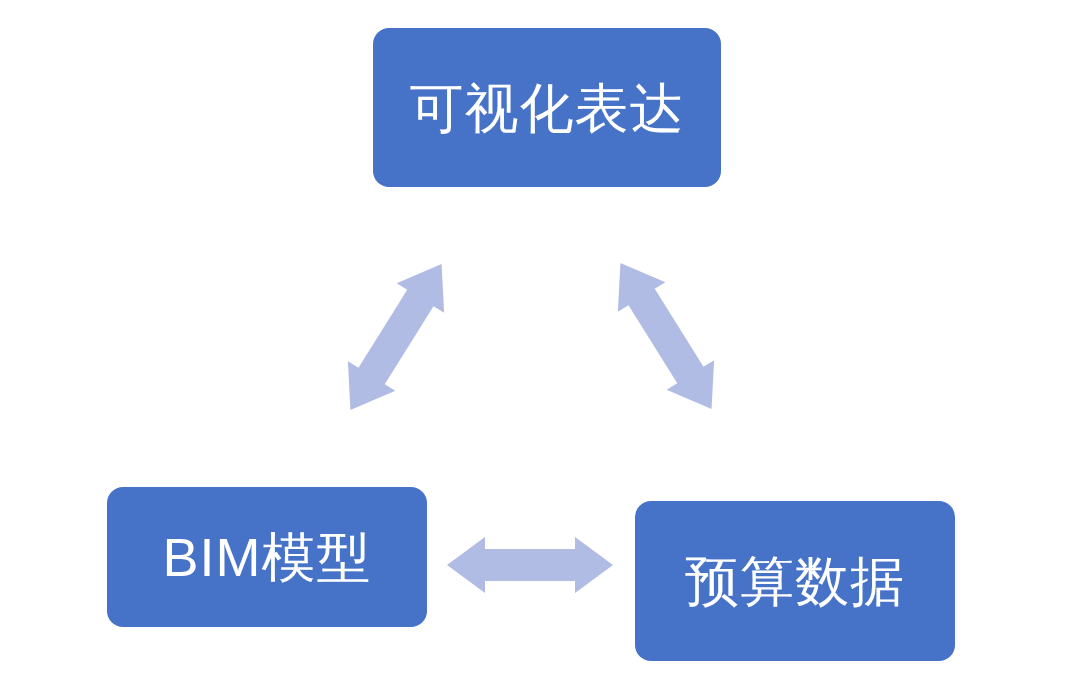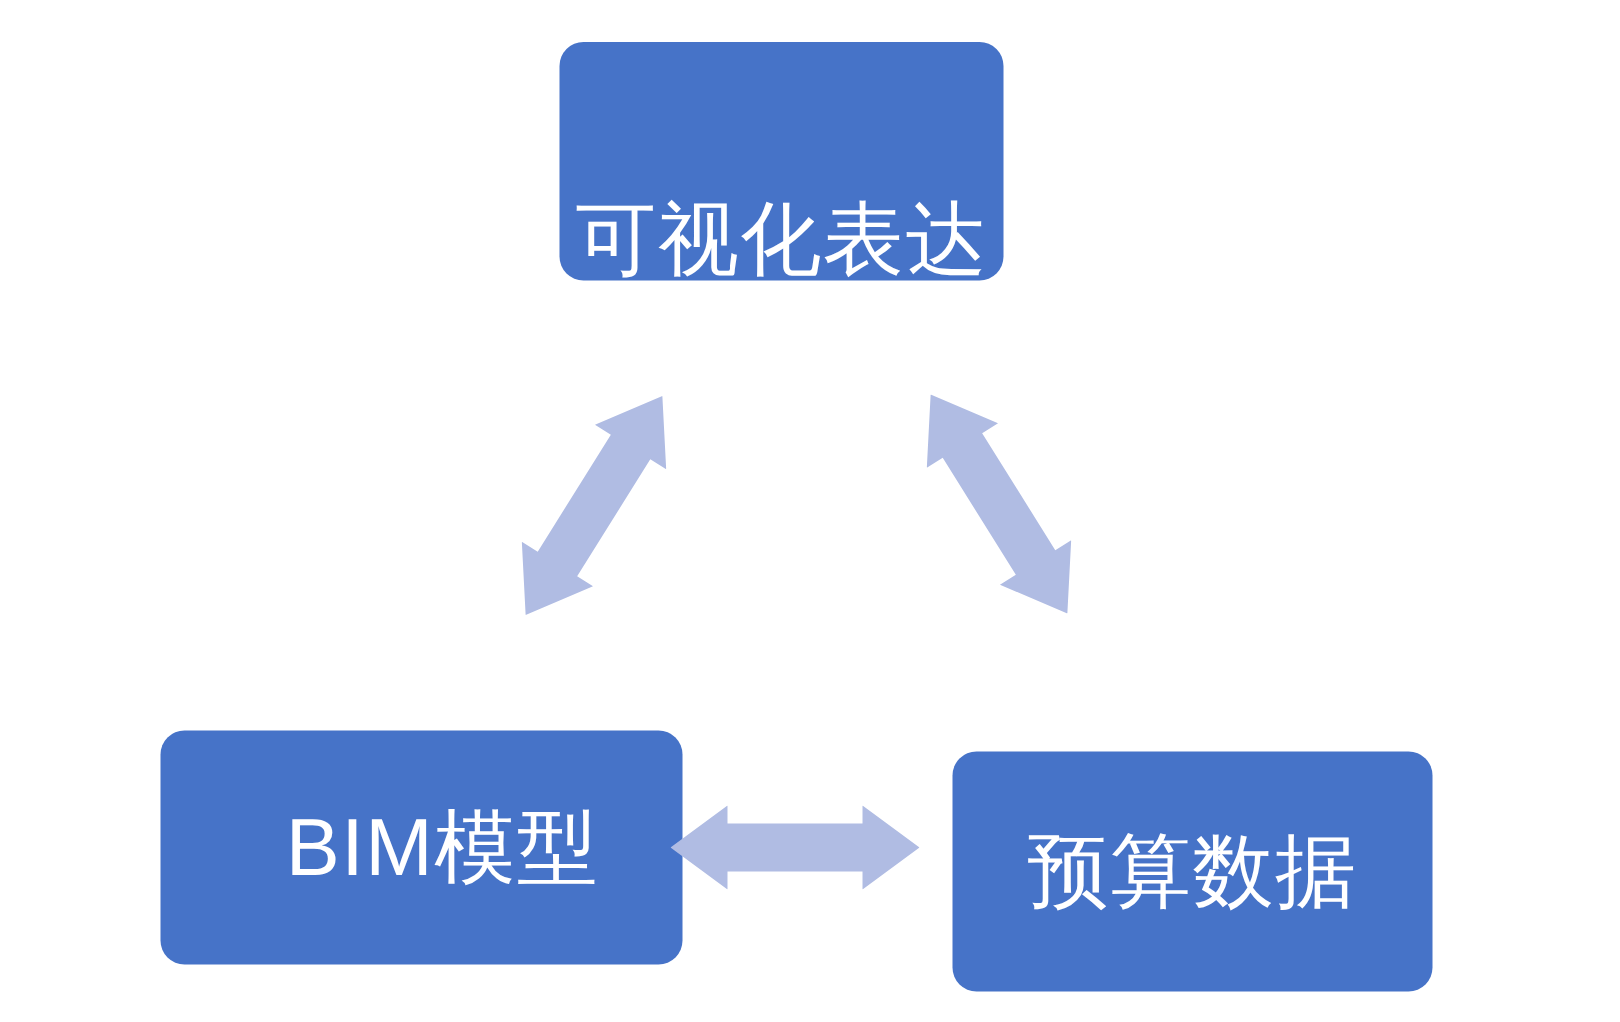--- a/index.html
+++ b/index.html
@@ -20,22 +20,22 @@
     border-radius: 16px;
     display: flex;
     align-items: center;
     justify-content: center;
     color: #ffffff;
     font-size: 54px;
     letter-spacing: 1px;
     line-height: 1;
     user-select: none;
   }
-  .node-top    { left: 373px; top: 28px;  width: 296px; height: 159px; align-items: flex-end; }
-  .node-left   { left: 107px; top: 487px; width: 320px; height: 156px; padding-left: 28px; }
+  .node-top    { left: 373px; top: 28px;  width: 348px; height: 159px; }
+  .node-left   { left: 107px; top: 487px; width: 320px; height: 140px; }
   .node-right  { left: 635px; top: 485px; width: 320px; height: 160px; }
 
   .arrow {
     position: absolute;
     pointer-events: none;
   }
   .arrow-left-diag {
     left: 310px; top: 309px; width: 172px; height: 56px;
     transform: rotate(-58deg);
   }

